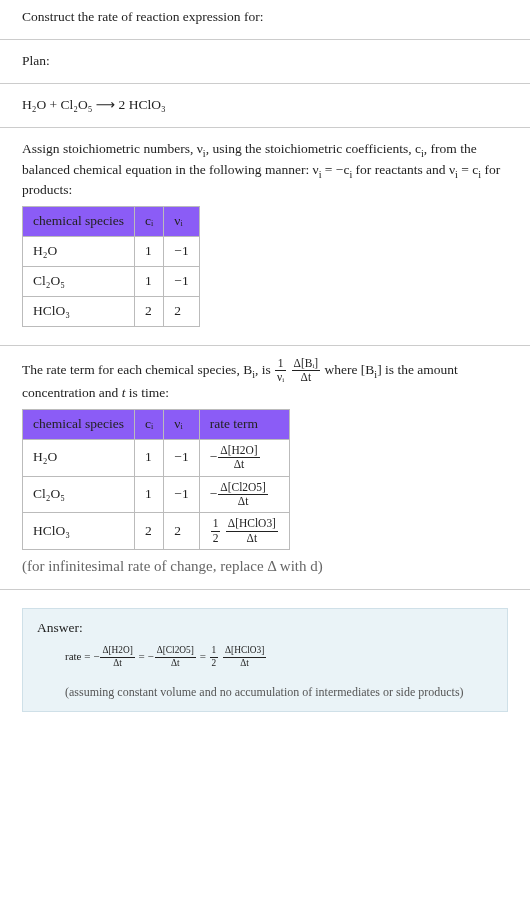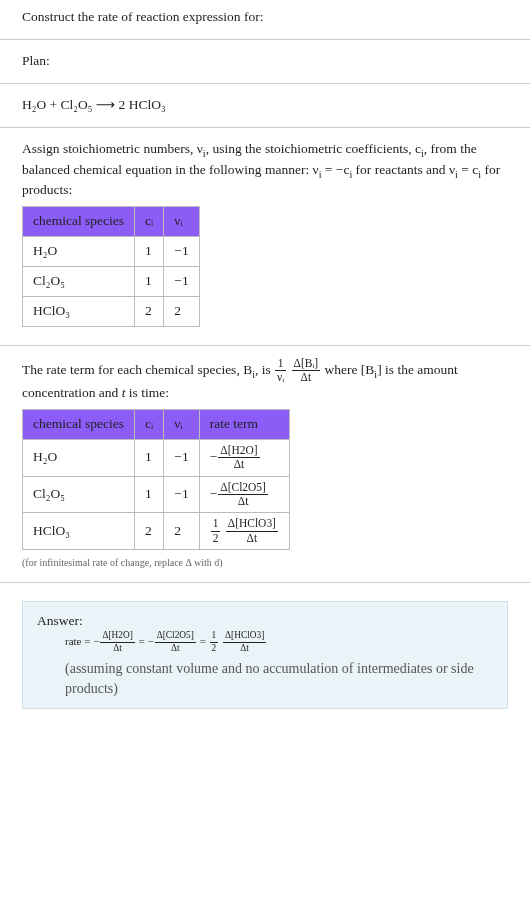--- a/index.html
+++ b/index.html
@@ -4,24 +4,24 @@
 <style>
 *{box-sizing:border-box;margin:0;padding:0}
 body{font-family:Georgia,'Times New Roman',serif;background:#fff;color:#222;width:530px;font-size:13.5px;line-height:1.4}
 .section{padding:8px 22px}
 hr{border:none;border-top:1px solid #ccc;margin:4px 0}
 .eq{font-family:Georgia,serif}
 .sub{vertical-align:sub;font-size:0.75em}
 table.data{border-collapse:collapse;margin:6px 0}
 table.data th,table.data td{border:1px solid #bbb;padding:5px 10px;text-align:left;font-weight:normal}
 table.data th{background:#8b5cf6}
-.footnote{font-size:10px;color:#666;margin-top:2px}
+.footnote{font-size:15px;color:#666;margin-top:2px}
 .answer{background:#eaf3f7;border:1px solid #cfe0e8;padding:10px 14px;margin:6px 0}
-.answer .label{margin-bottom:0}
-.answer .note{font-size:14px;color:#555;margin-top:6px;padding-left:28px}
+.answer .label{margin-bottom:8px}
+.answer .note{font-size:12px;color:#555;margin-top:16px;padding-left:28px}
 .frac{display:inline-block;vertical-align:middle;text-align:center;font-size:0.85em;line-height:1;margin:0 1px}
 .frac .n{display:block;border-bottom:1px solid #222;padding:0 2px 1px}
 .frac .d{display:block;padding:1px 2px 0}
 .rate-line{padding-left:28px;font-size:11px}
 .inline-math{white-space:nowrap}
 ul.plan{list-style:none;padding-left:0}
 ul.plan li::before{content:"• "}
 </style>
 </head>
 <body>

